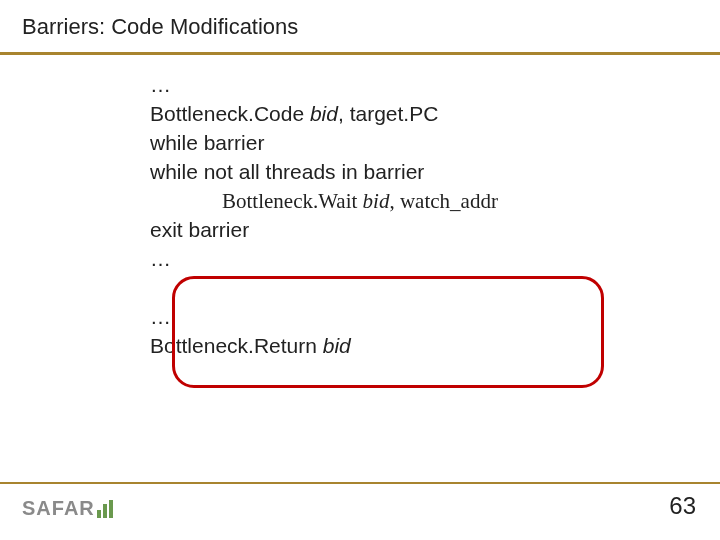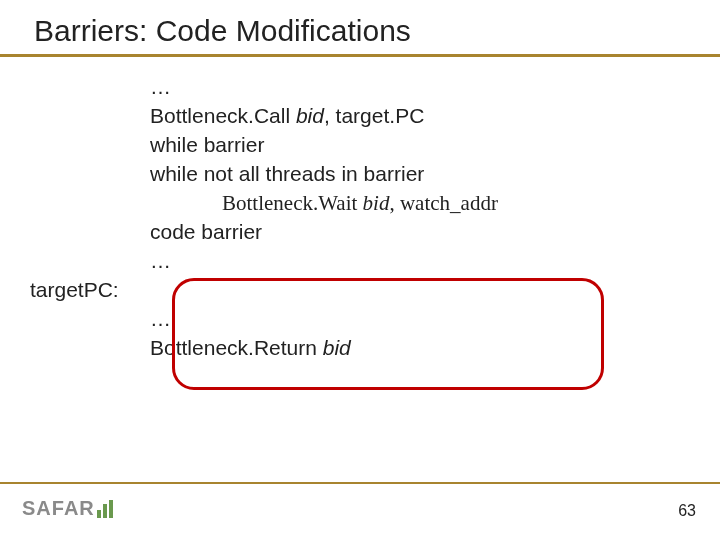--- a/index.html
+++ b/index.html
@@ -5,25 +5,24 @@
   * { box-sizing: border-box; margin: 0; padding: 0; }
   body {
     width: 720px;
     height: 540px;
     background: #fff;
     font-family: Verdana, Geneva, sans-serif;
     position: relative;
     overflow: hidden;
   }
   .title {
-    padding: 14px 0 6px 22px;
-    font-size: 30px;
+    padding: 14px 0 12px 22px;
+    font-size: 22px;
     color: #222;
     font-weight: 400;
-    margin-left: 12px;
   }
   .title-rule {
     height: 3px;
     background: #a8842f;
     margin-left: 0;
     width: 100%;
   }
   .content {
     position: relative;
     padding: 18px 0 0 30px;
@@ -89,42 +88,42 @@
     width: 4px;
     background: #6a994e;
   }
   .footer .bar.b1 { height: 8px; }
   .footer .bar.b2 { height: 14px; }
   .footer .bar.b3 { height: 18px; }
   .page-num {
     position: absolute;
     right: 24px;
     bottom: 20px;
-    font-size: 16px;
+    font-size: 24px;
     color: #222;
   }
 </style>
 </head>
 <body>
 
 <div class="title">Barriers: Code Modifications</div>
 <div class="title-rule"></div>
 
 <div class="content">
   <div class="code-block">
 
     <div class="row">
       <div class="label-col"></div>
       <div class="code-col">…</div>
     </div>
 
     <div class="row">
       <div class="label-col"></div>
       <div class="code-col">
-        <span>Bottleneck.Call </span><span class="italic">bid</span><span>, target.PC</span>
+        <span>Bottleneck.Code </span><span class="italic">bid</span><span>, target.PC</span>
       </div>
     </div>
 
     <div class="row">
       <div class="label-col"></div>
       <div class="code-col">while barrier</div>
     </div>
 
     <div class="row">
       <div class="label-col"></div>
@@ -133,30 +132,29 @@
 
     <div class="row">
       <div class="label-col"></div>
       <div class="code-col indent">
         <span>Bottleneck.Wait </span><span class="italic">bid</span><span>, watch_addr</span>
       </div>
     </div>
 
     <div class="row">
       <div class="label-col"></div>
-      <div class="code-col">code barrier</div>
+      <div class="code-col">exit barrier</div>
     </div>
 
     <div class="row">
       <div class="label-col"></div>
       <div class="code-col">…</div>
     </div>
 
     <div class="row">
-      <div class="label-col">targetPC:</div>
     </div>
 
     <div class="row">
       <div class="label-col"></div>
       <div class="code-col">…</div>
     </div>
 
     <div class="row">
       <div class="label-col"></div>
       <div class="code-col">

